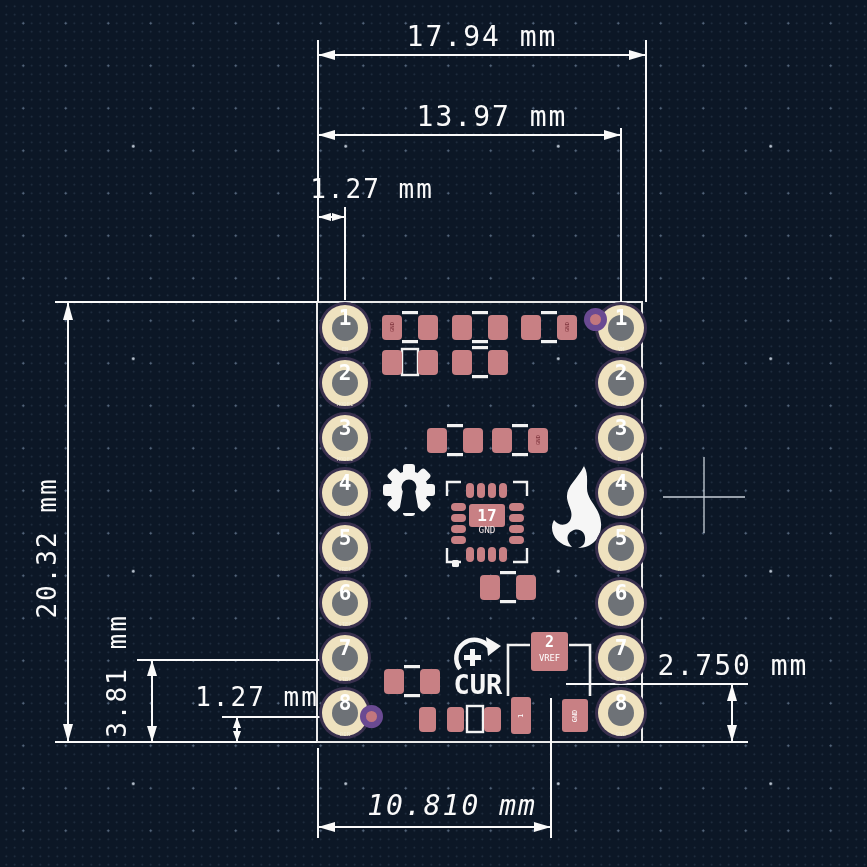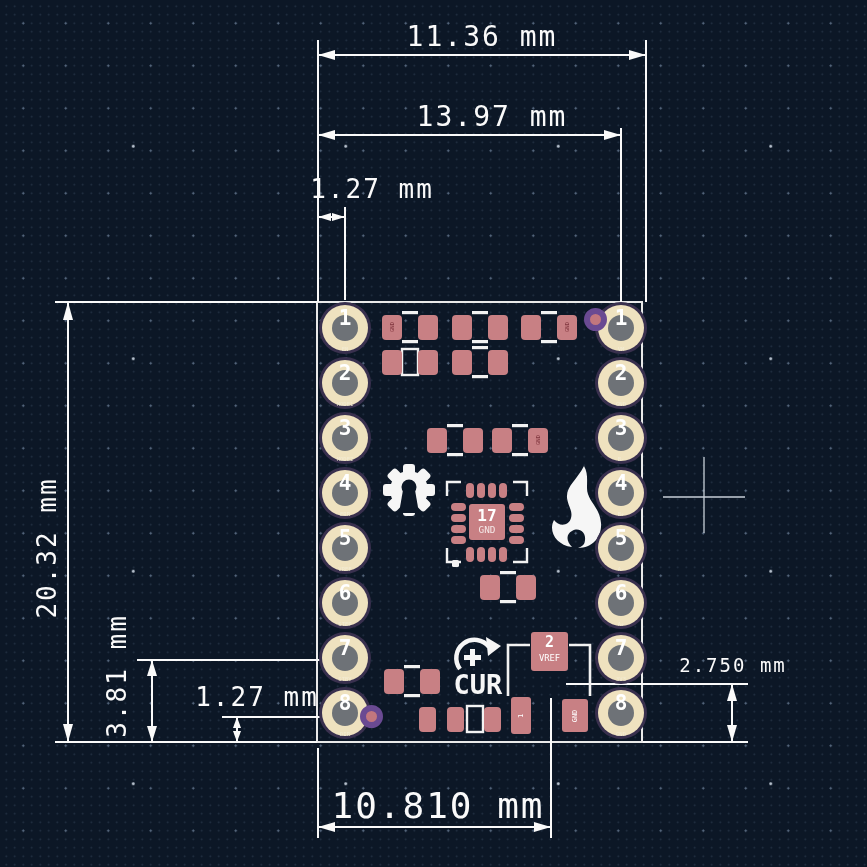--- a/index.html
+++ b/index.html
@@ -183,32 +183,32 @@
       <rect x="470" y="649" width="5" height="17" fill="#f6f6f6"></rect>
       <rect x="464" y="655" width="17" height="5" fill="#f6f6f6"></rect>
     </g>
 
     <g stroke="#c7cfd8" stroke-width="1.3">
       <line x1="663" y1="497" x2="745" y2="497"></line>
       <line x1="704" y1="457" x2="704" y2="533"></line>
     </g>
   </svg>
 
-  <div class="dimtext" style="left:482px;top:36px;font-size:28px;">11.36 mm</div>
+  <div class="dimtext" style="left:482px;top:36px;font-size:28px;">17.94 mm</div>
   <div class="dimtext" style="left:470px;top:116px;font-size:28px;margin-left:22px;">13.97 mm</div>
   <div class="dimtext" style="left:372px;top:189px;font-size:26px;">1.27 mm</div>
   <div class="dimtext rot" style="left:47px;top:548px;font-size:26px;">20.32 mm</div>
   <div class="dimtext rot" style="left:117px;top:676px;font-size:26px;">3.81 mm</div>
   <div class="dimtext" style="left:257px;top:697px;font-size:26px;">1.27 mm</div>
-  <div class="dimtext" style="left:438px;top:805px;font-size:36px;">10.810 mm</div>
-  <div class="dimtext" style="left:733px;top:665px;font-size:19px;">2.750 mm</div>
+  <div class="dimtext" style="left:452px;top:805px;font-size:28px;font-style:italic;">10.810 mm</div>
+  <div class="dimtext" style="left:733px;top:665px;font-size:28px;">2.750 mm</div>
 
   <div class="silk-cur" style="left:478px;top:684px;">CUR</div>
 
-  <div class="cpad" style="left:469px;top:504px;width:36px;height:36px;">
+  <div class="cpad" style="left:469px;top:504px;width:36px;height:23px;">
     <div class="t1">17</div>
     <div class="t2">GND</div>
   </div>
 
   <div class="potpad pot2" style="left:531px;top:632px;width:37px;height:39px;">
     <div class="n">2</div>
     <div class="l">VREF</div>
   </div>
   <div class="potpad" style="left:511px;top:697px;width:20px;height:37px;">
     <div class="potv">1</div>

